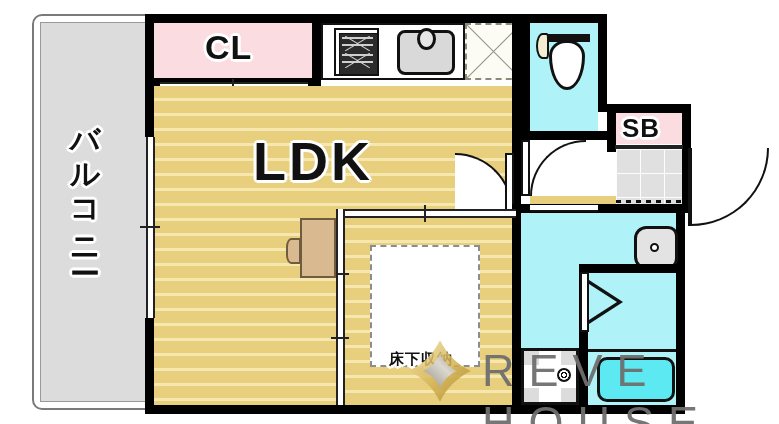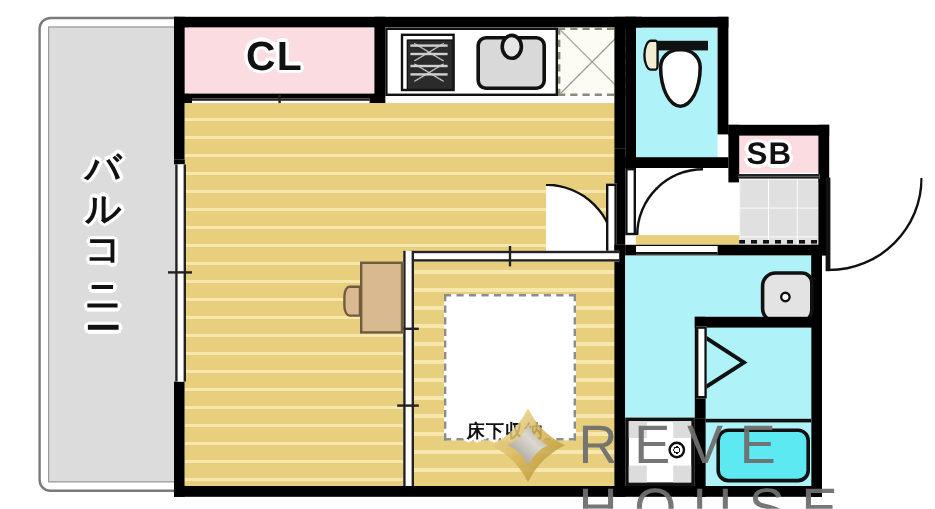--- a/index.html
+++ b/index.html
@@ -158,20 +158,21 @@
 
   <div class="abs floor-pink" style="left:154px;top:23px;width:158px;height:55px;"></div>
   <div class="abs wall" style="left:312px;top:14px;width:9px;height:72px;"></div>
   <div class="abs wall" style="left:145px;top:78px;width:176px;height:8px;"></div>
   <div class="lbl lbl-cl" style="left:205px;top:28px;text-align:right;">CL</div>
 
   <div class="abs sash-h" style="left:160px;top:82px;width:148px;height:9px;"></div>
   <div class="abs tickmark" style="left:232px;top:79px;width:2px;height:15px;"></div>
 
   <div class="abs floor-wood" style="left:154px;top:86px;width:358px;height:319px;"></div>
+  <div class="lbl lbl-ldk" style="left:253px;top:130px;">LDK</div>
 
   <div class="abs wall" style="left:145px;top:133px;width:9px;height:4px;"></div>
   <div class="abs sash-v" style="left:146px;top:137px;width:9px;height:181px;"></div>
   <div class="abs tickmark" style="left:140px;top:226px;width:20px;height:2px;"></div>
 
   <div class="abs floor-white" style="left:321px;top:23px;width:144px;height:57px;border:2px solid #111;"></div>
 
   <div class="fx k-stove" style="left:334px;top:28px;width:45px;height:48px;">
     <div class="k-stove-inner" style="left:3px;top:3px;width:37px;height:40px;"></div>
     <div style="position:absolute;left:6px;top:7px;width:31px;height:2px;background:#cfcfcf;"></div>

